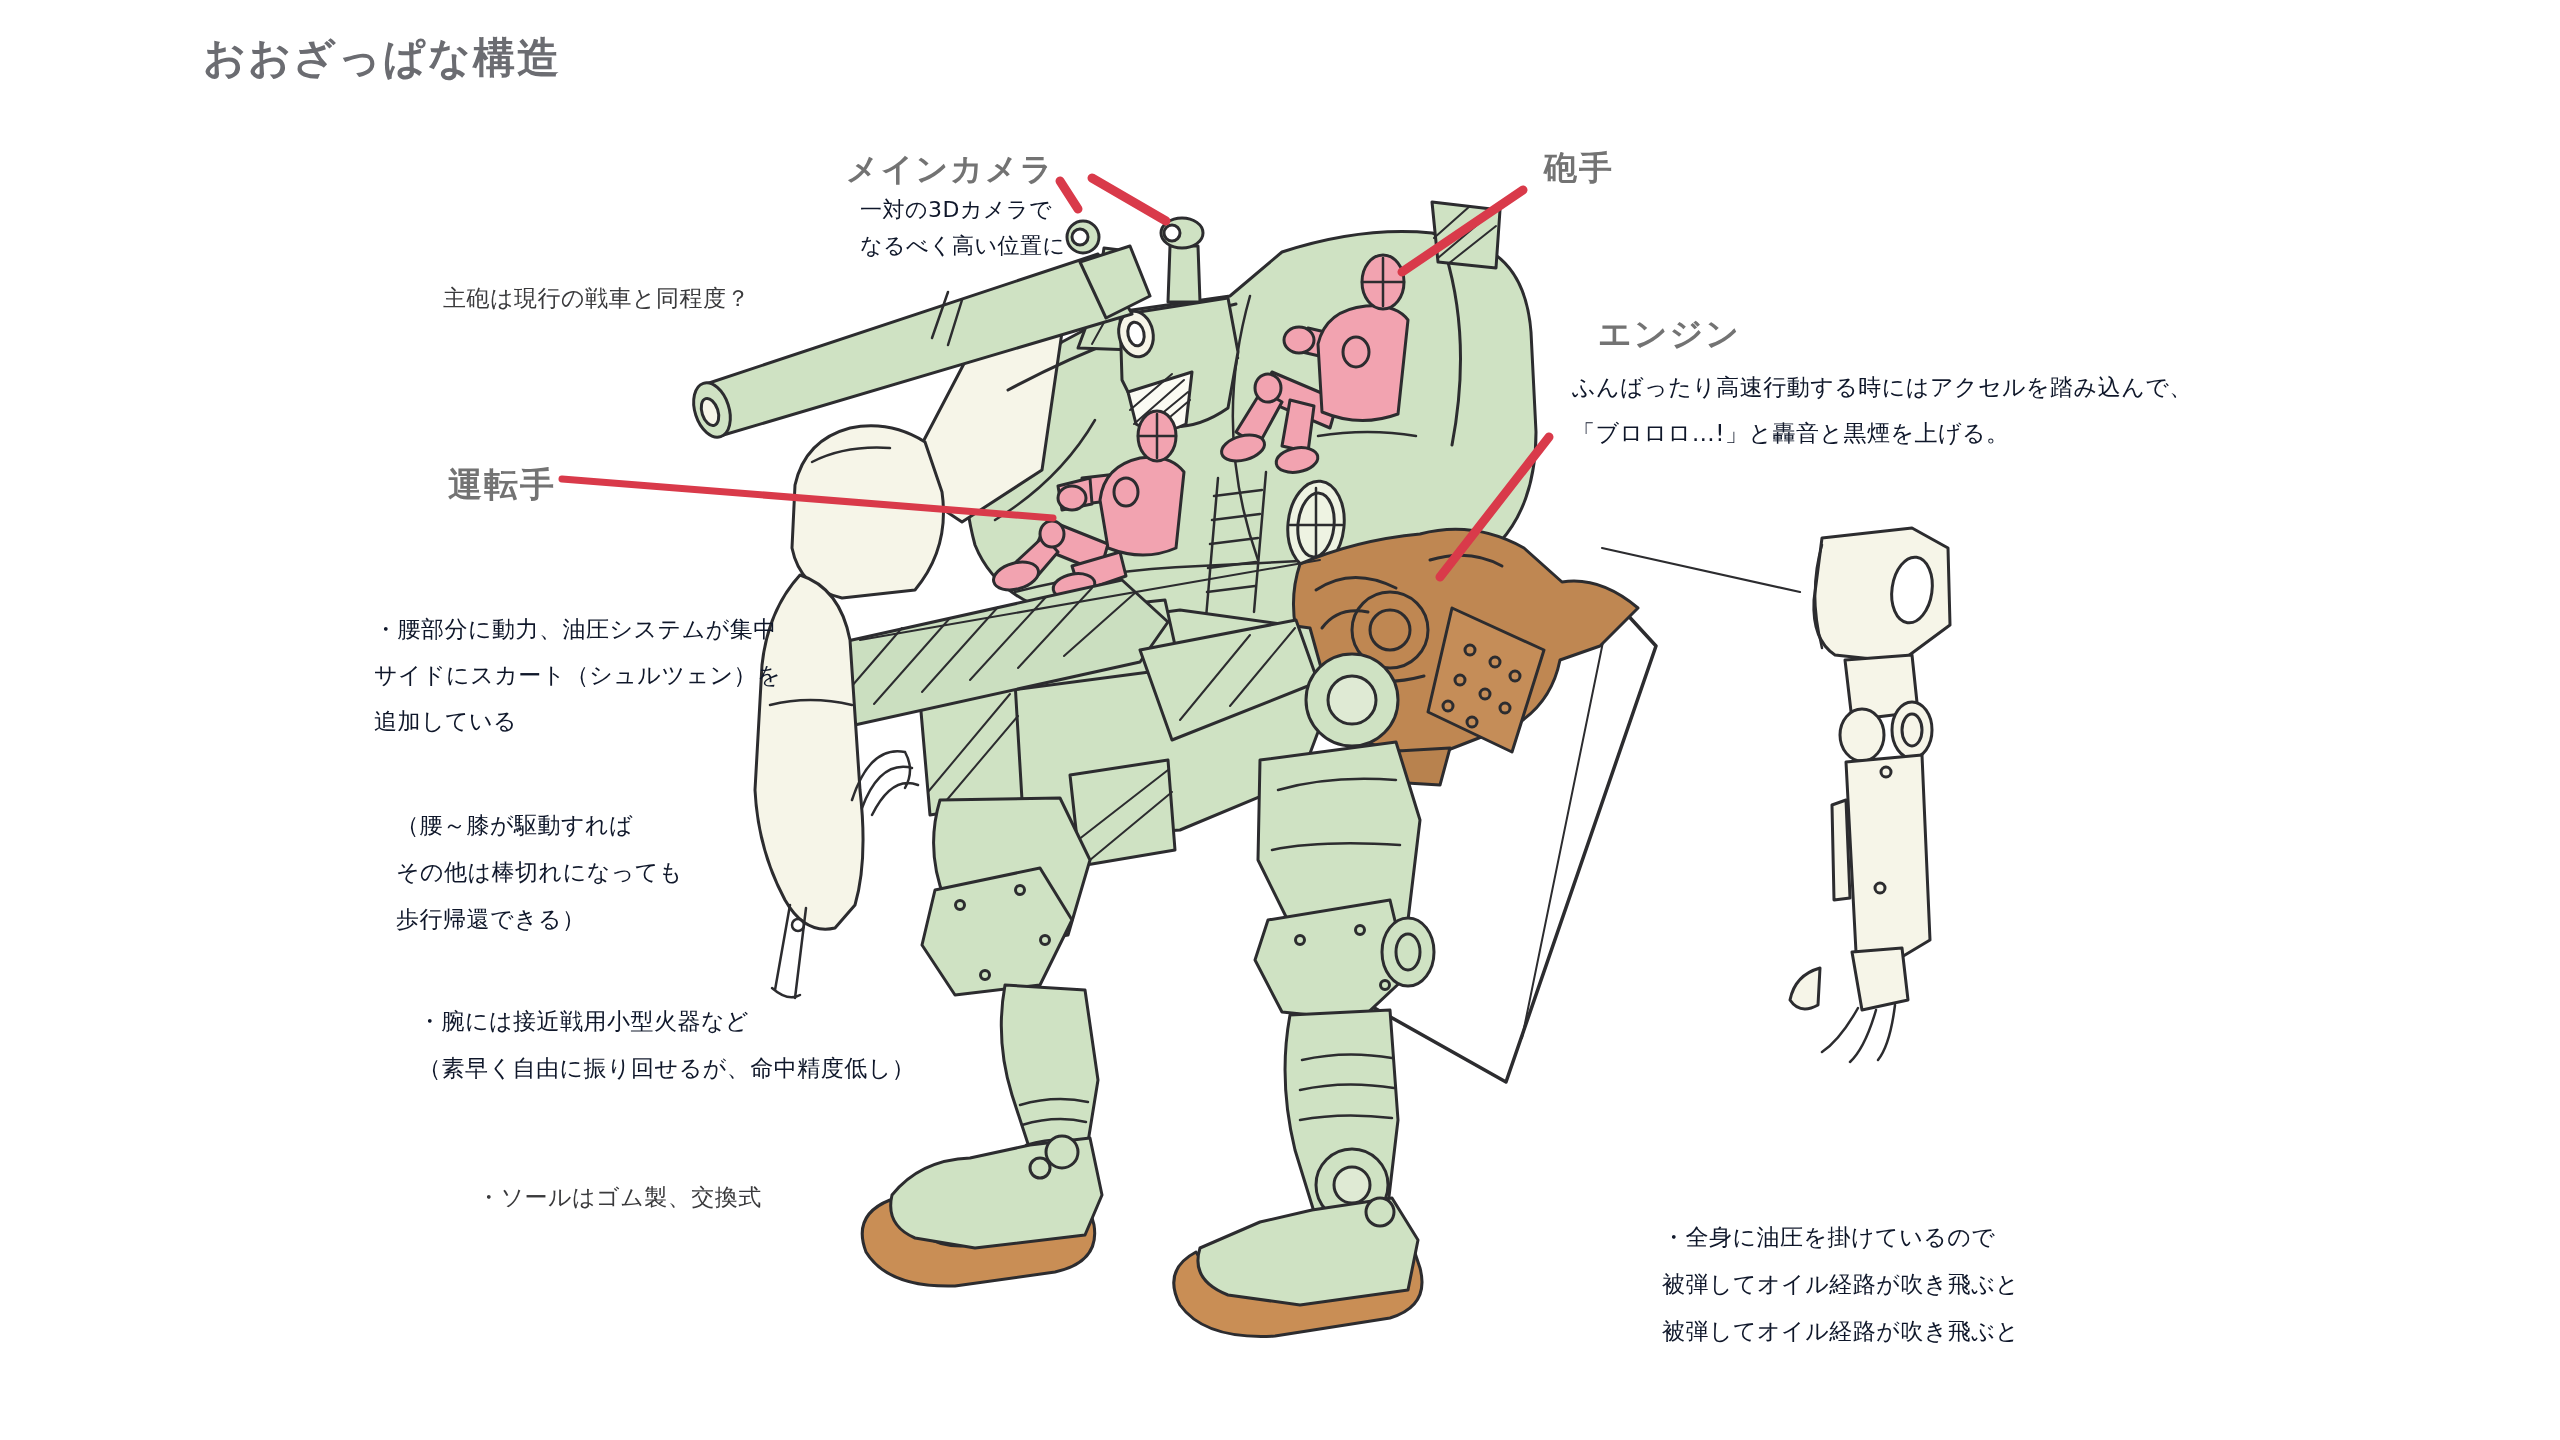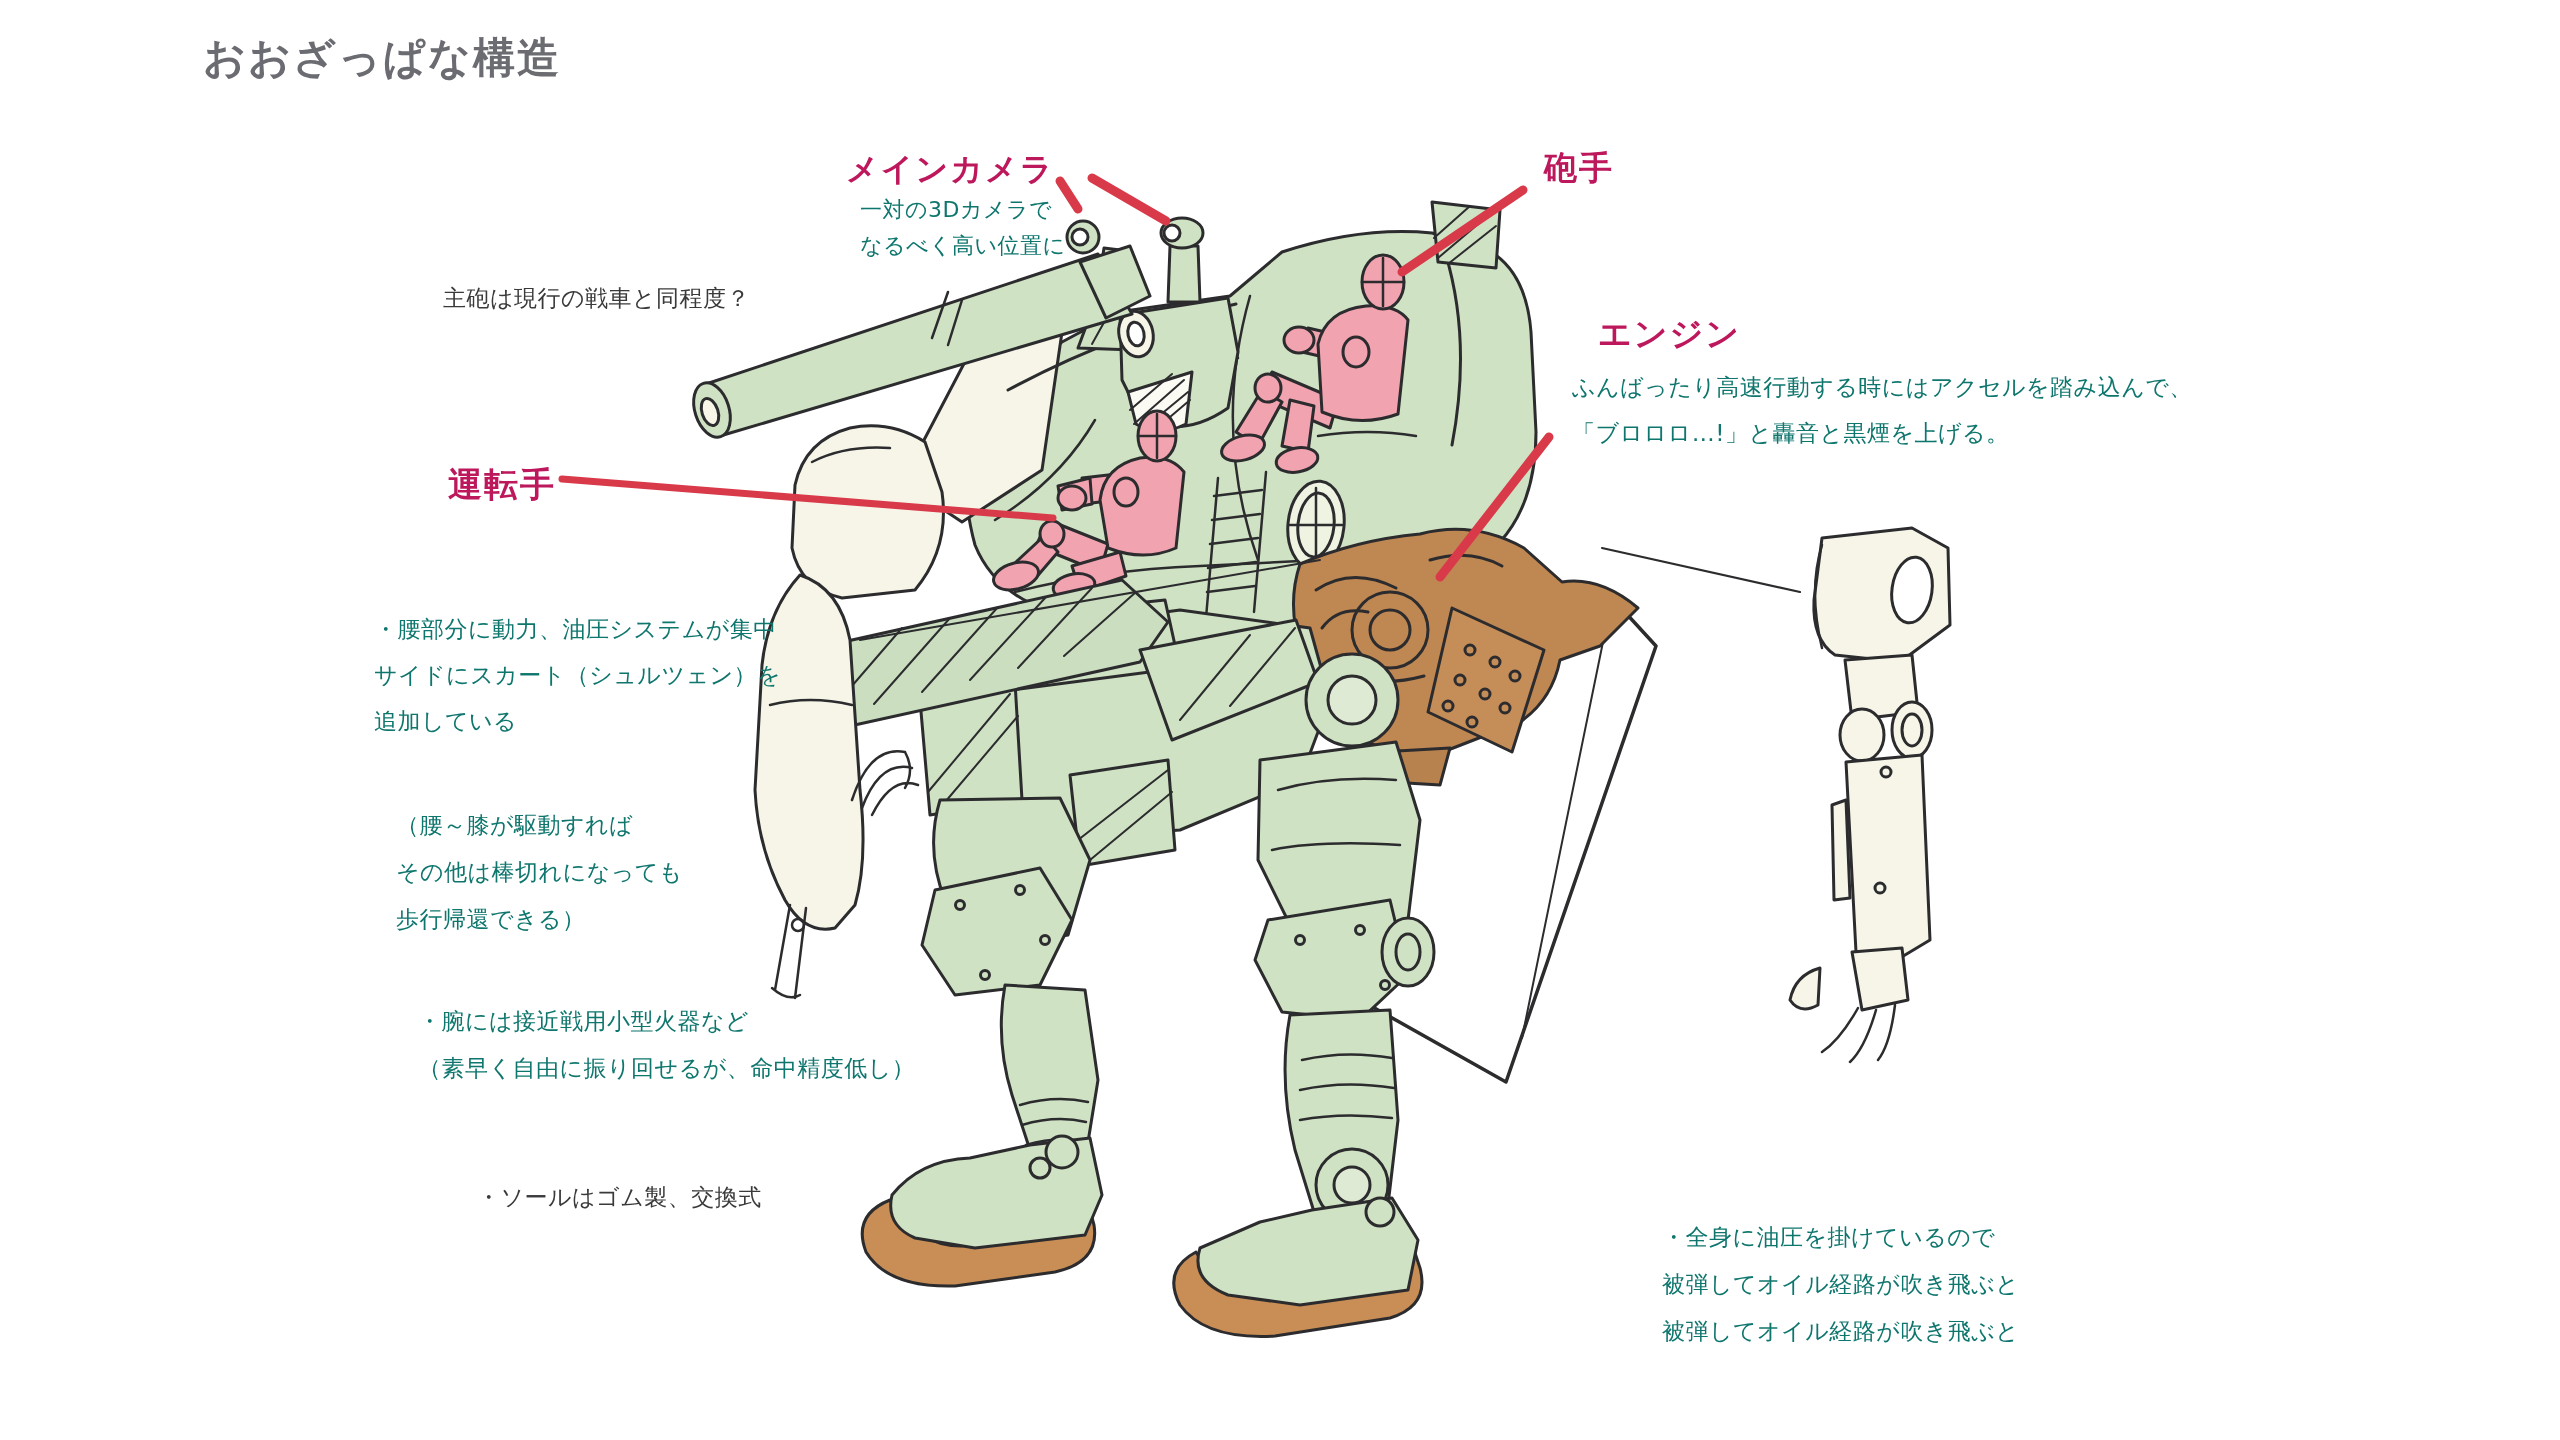--- a/index.html
+++ b/index.html
@@ -6,26 +6,26 @@
   .canvas {
     position:relative; width:2560px; height:1440px; background:#ffffff;
     overflow:hidden; font-family:"DejaVu Sans","Liberation Sans",sans-serif;
   }
   .canvas svg { position:absolute; left:0; top:0; }
   .title {
     position:absolute; font-size:42px; font-weight:bold; color:#6b6c71;
     letter-spacing:2px; white-space:pre;
   }
   .label {
-    position:absolute; font-size:33px; font-weight:bold; color:#be185d;
+    position:absolute; font-size:33px; font-weight:bold; color:#737373;
     letter-spacing:2px; white-space:pre;
   }
   .note { position:absolute; font-size:23px; color:#3a3a3c; white-space:pre; letter-spacing:0.5px; }
   .block { position:absolute; }
-  .block > div { font-size:23px; color:#0f766e; line-height:46px; white-space:pre; letter-spacing:0.5px; }
+  .block > div { font-size:23px; color:#0f172a; line-height:46px; white-space:pre; letter-spacing:0.5px; }
   .lh47 > div { line-height:47px; }
   .small-block > div { font-size:22px; line-height:36px; }
 </style>
 </head>
 <body>
 
 <div class="canvas">
 
   <svg width="2560" height="1440" viewBox="0 0 2560 1440">
     <g stroke="#2c2c2f" stroke-width="3" stroke-linecap="round" stroke-linejoin="round" fill="none">

